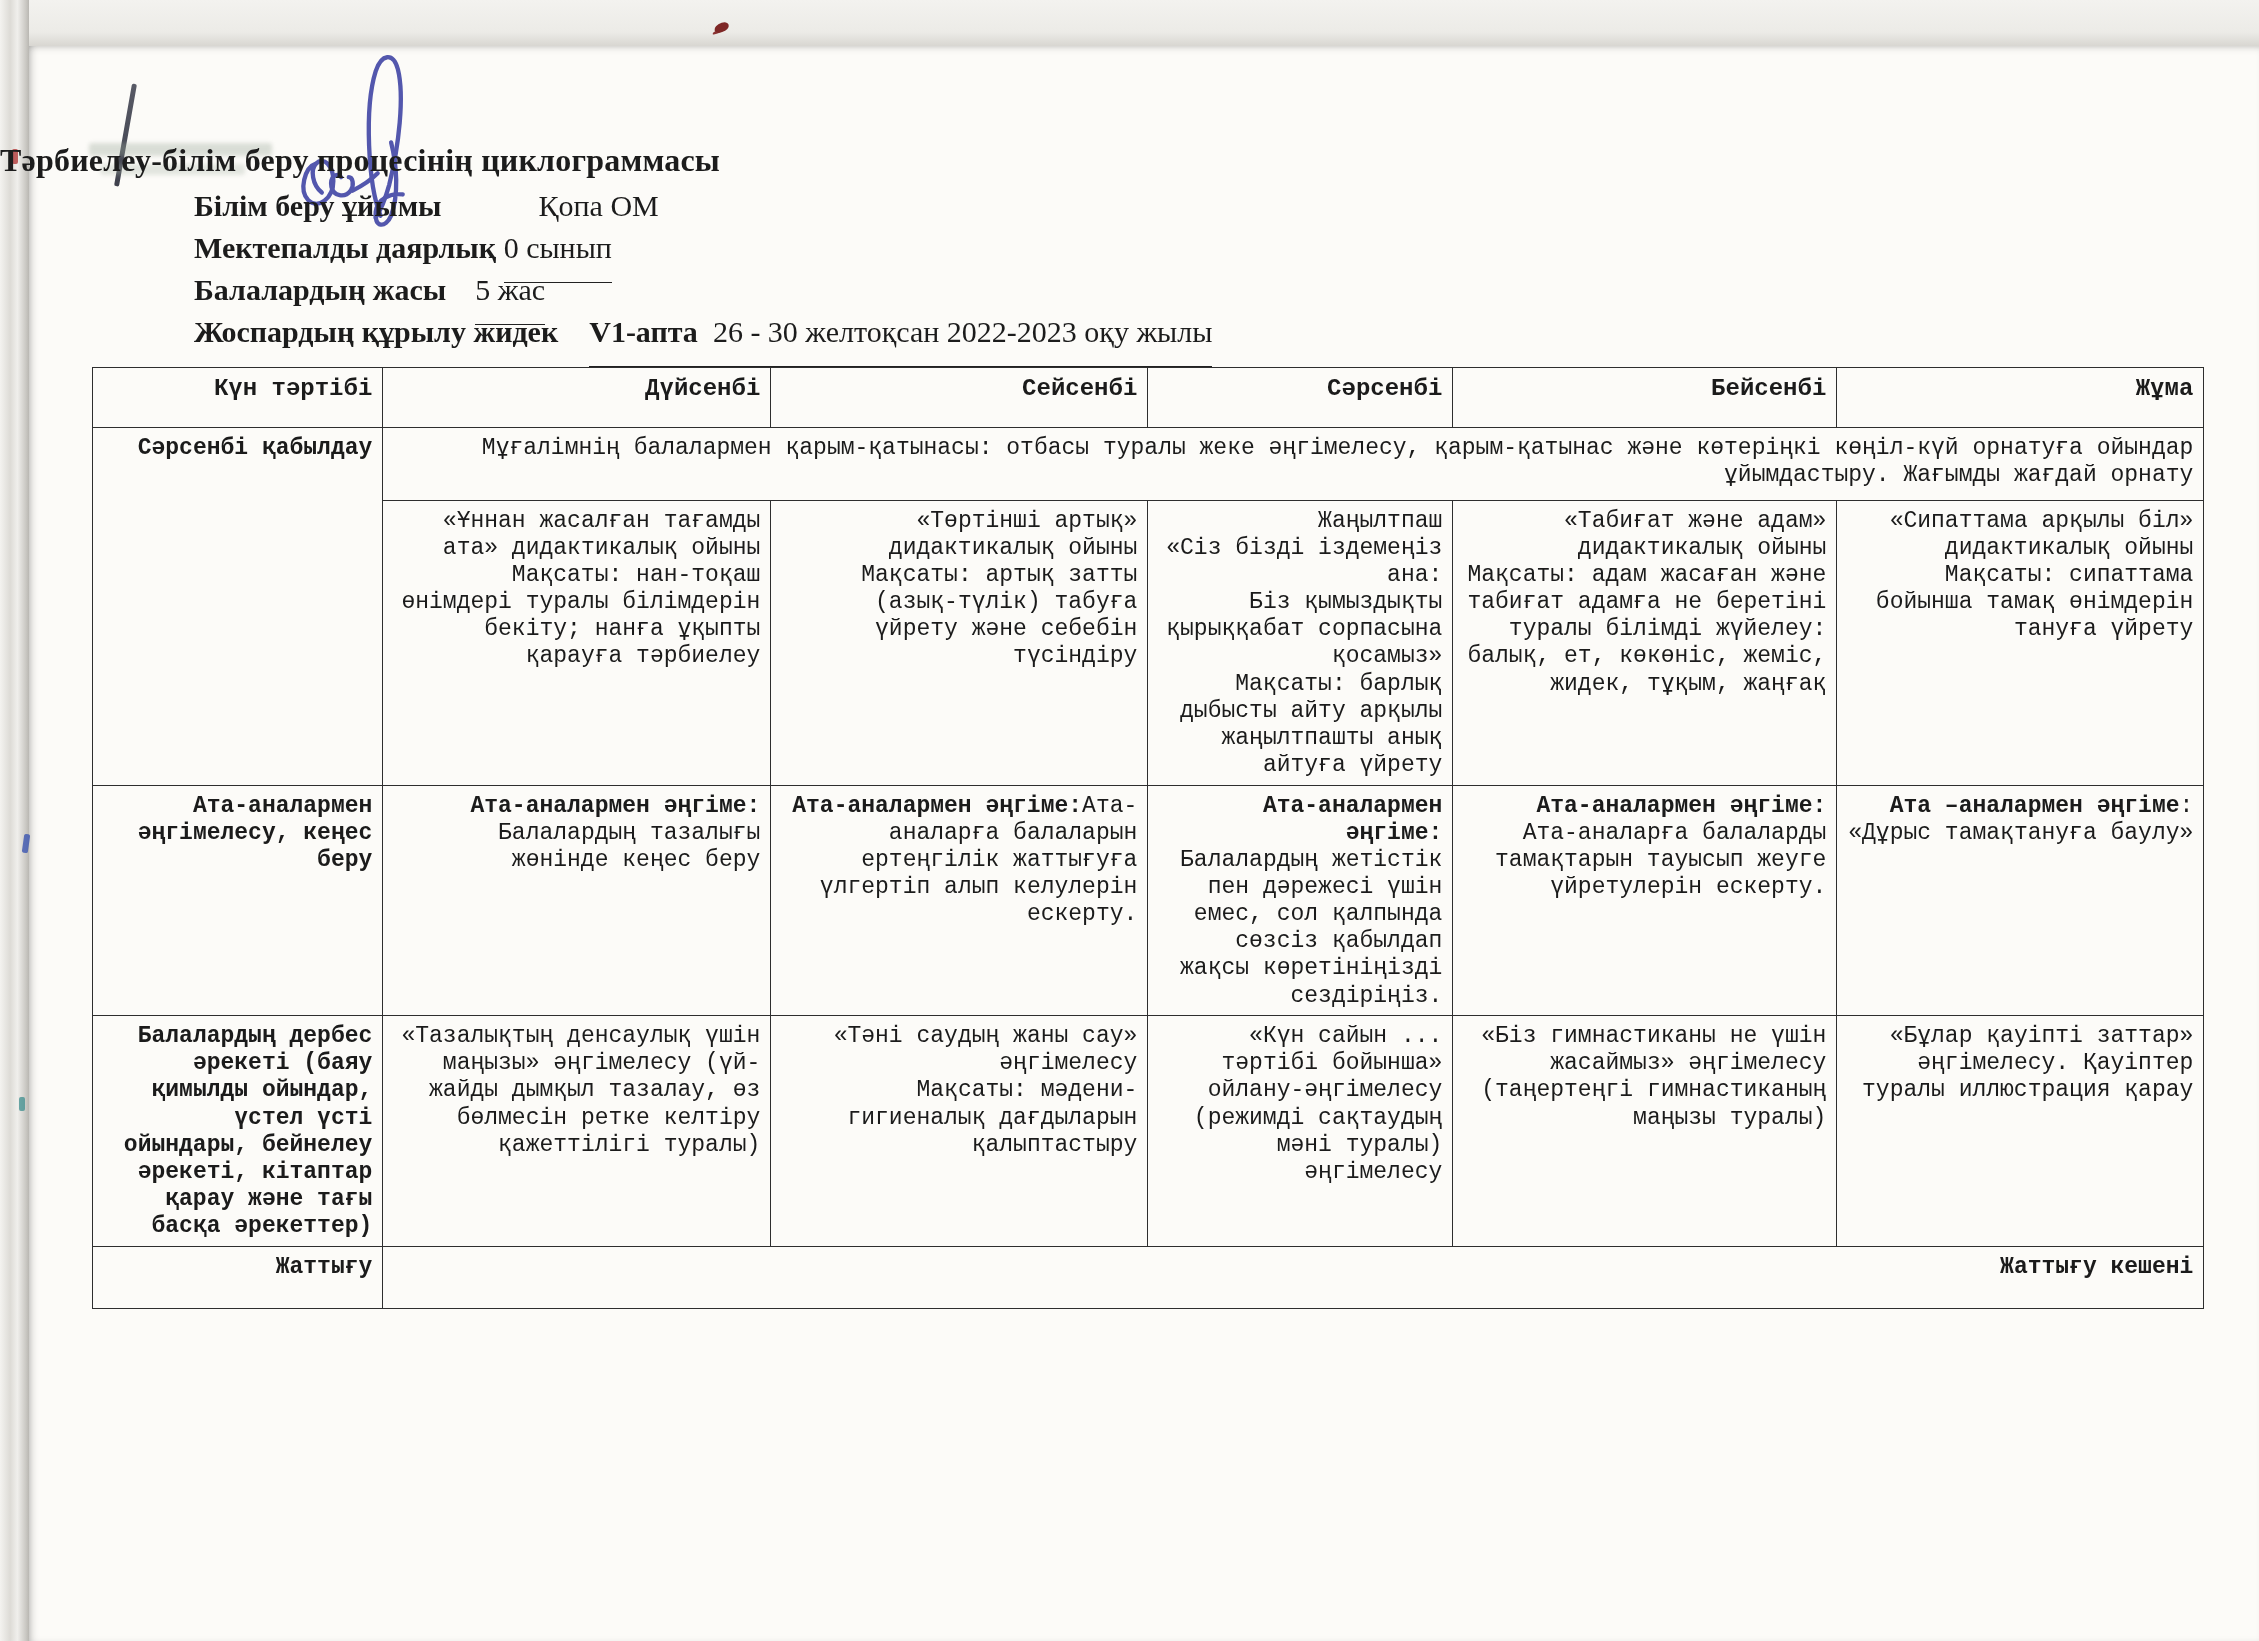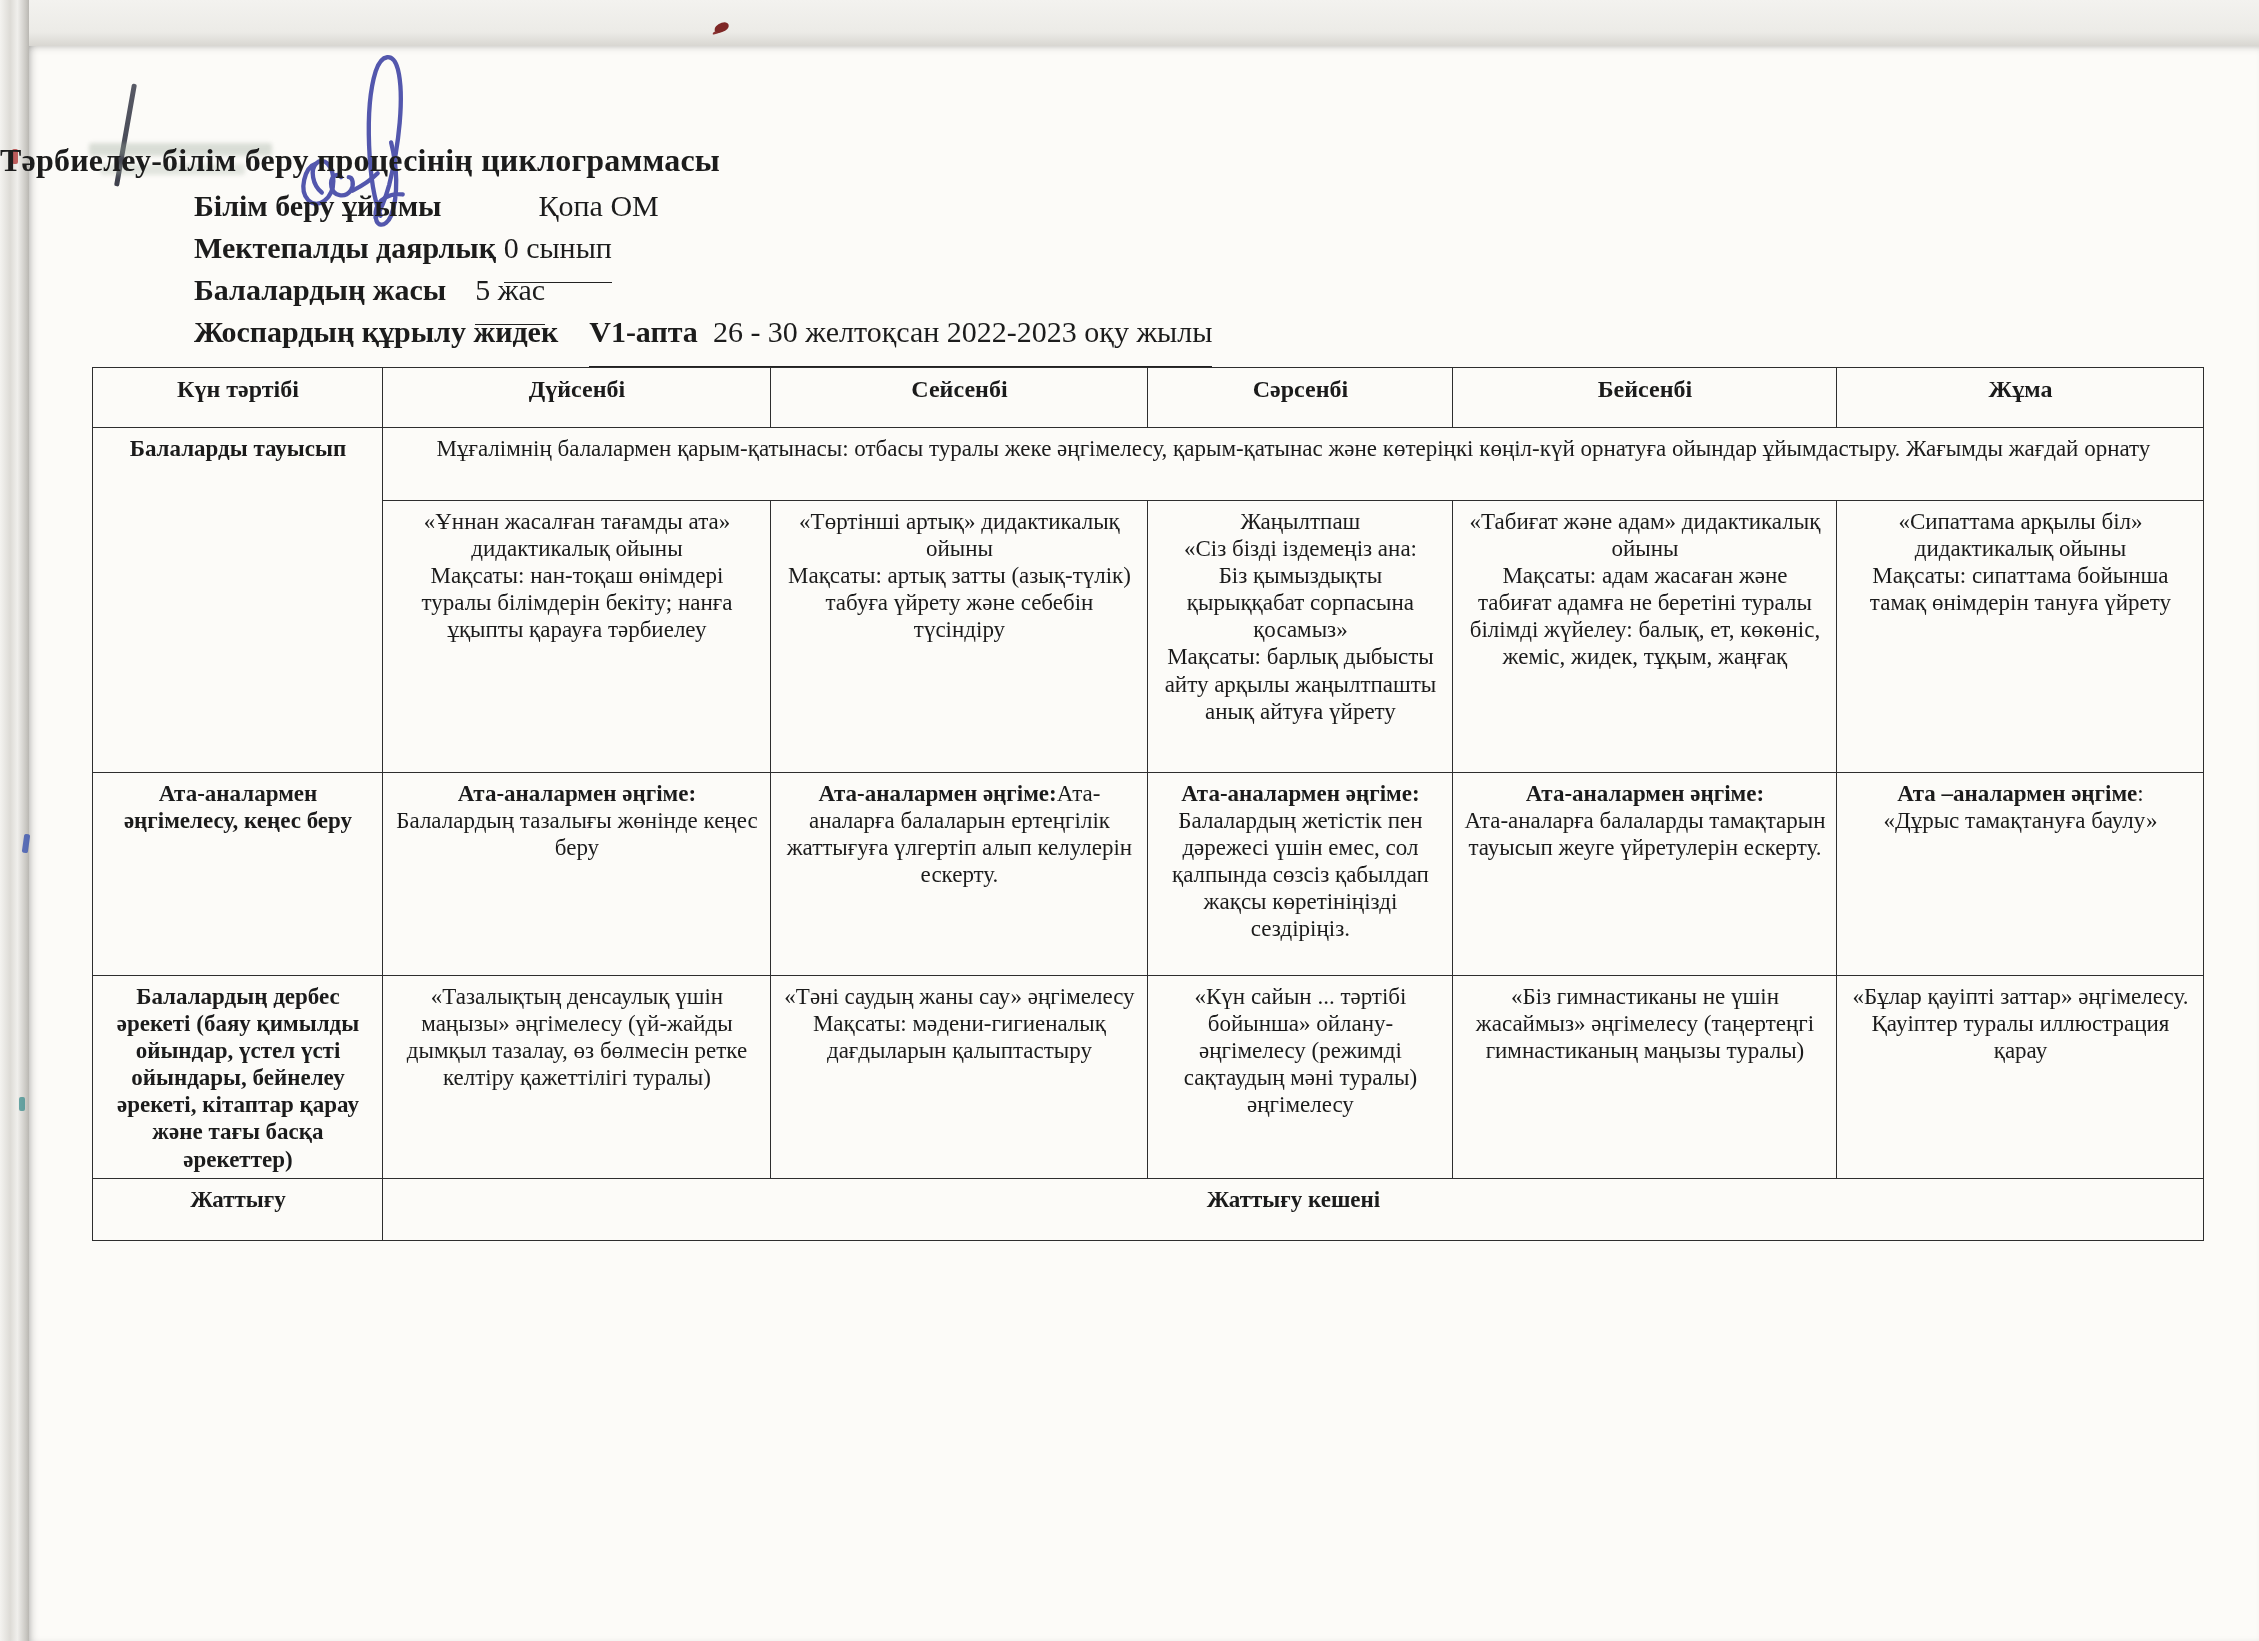--- a/index.html
+++ b/index.html
@@ -57,24 +57,25 @@
   .gap3{display:inline-block;width:29px;}
   .gap4{display:inline-block;width:31px;}
   
   table.cyclo{
     position:absolute;left:92px;top:367px;width:2111px;
     border-collapse:collapse;table-layout:fixed;
     font-size:23px;line-height:1.18;color:#1b1b1b;
   }
   table.cyclo td,table.cyclo th{
     border:1.9px solid #2e2e2e;
-    vertical-align:top;text-align:center;
+    vertical-align:top;text-align:right;
     padding:6.8px 9.7px 5.8px 10.6px;
     white-space:pre-line;
     overflow:hidden;
+    font-family:Liberation Mono, monospace;
   }
   th.day{font-weight:bold;font-size:24px;}
   td.rowlabel{font-weight:bold;}
   .bold-inline{font-weight:bold;}
   tr.r-head{height:60px;}
   tr.r-intro{height:73px;}
   tr.r-games{height:272px;}
   tr.r-parents{height:203px;}
   tr.r-indep{height:199px;}
   tr.r-exer{height:62px;}
@@ -135,21 +136,21 @@
   <tbody>
     <tr class="r-head">
       <th class="day">Күн тәртібі</th>
       <th class="day">Дүйсенбі</th>
       <th class="day">Сейсенбі</th>
       <th class="day">Сәрсенбі</th>
       <th class="day">Бейсенбі</th>
       <th class="day">Жұма</th>
     </tr>
     <tr class="r-intro">
-      <td class="rowlabel" rowspan="2">Балаларды тауысып</td>
+      <td class="rowlabel" rowspan="2">Сәрсенбі қабылдау</td>
       <td colspan="5">Мұғалімнің  балалармен қарым-қатынасы: отбасы  туралы жеке әңгімелесу, қарым-қатынас және көтеріңкі көңіл-күй орнатуға ойындар ұйымдастыру. Жағымды  жағдай орнату</td>
     </tr>
     <tr class="r-games">
       <td>«Ұннан жасалған тағамды ата» дидактикалық ойыны
 Мақсаты: нан-тоқаш өнімдері туралы білімдерін бекіту; нанға ұқыпты қарауға тәрбиелеу</td>
       <td>«Төртінші артық» дидактикалық ойыны
 Мақсаты: артық затты (азық-түлік) табуға үйрету және себебін түсіндіру</td>
       <td>Жаңылтпаш
 «Сіз бізді іздемеңіз ана:
 Біз қымыздықты қырыққабат сорпасына қосамыз»

